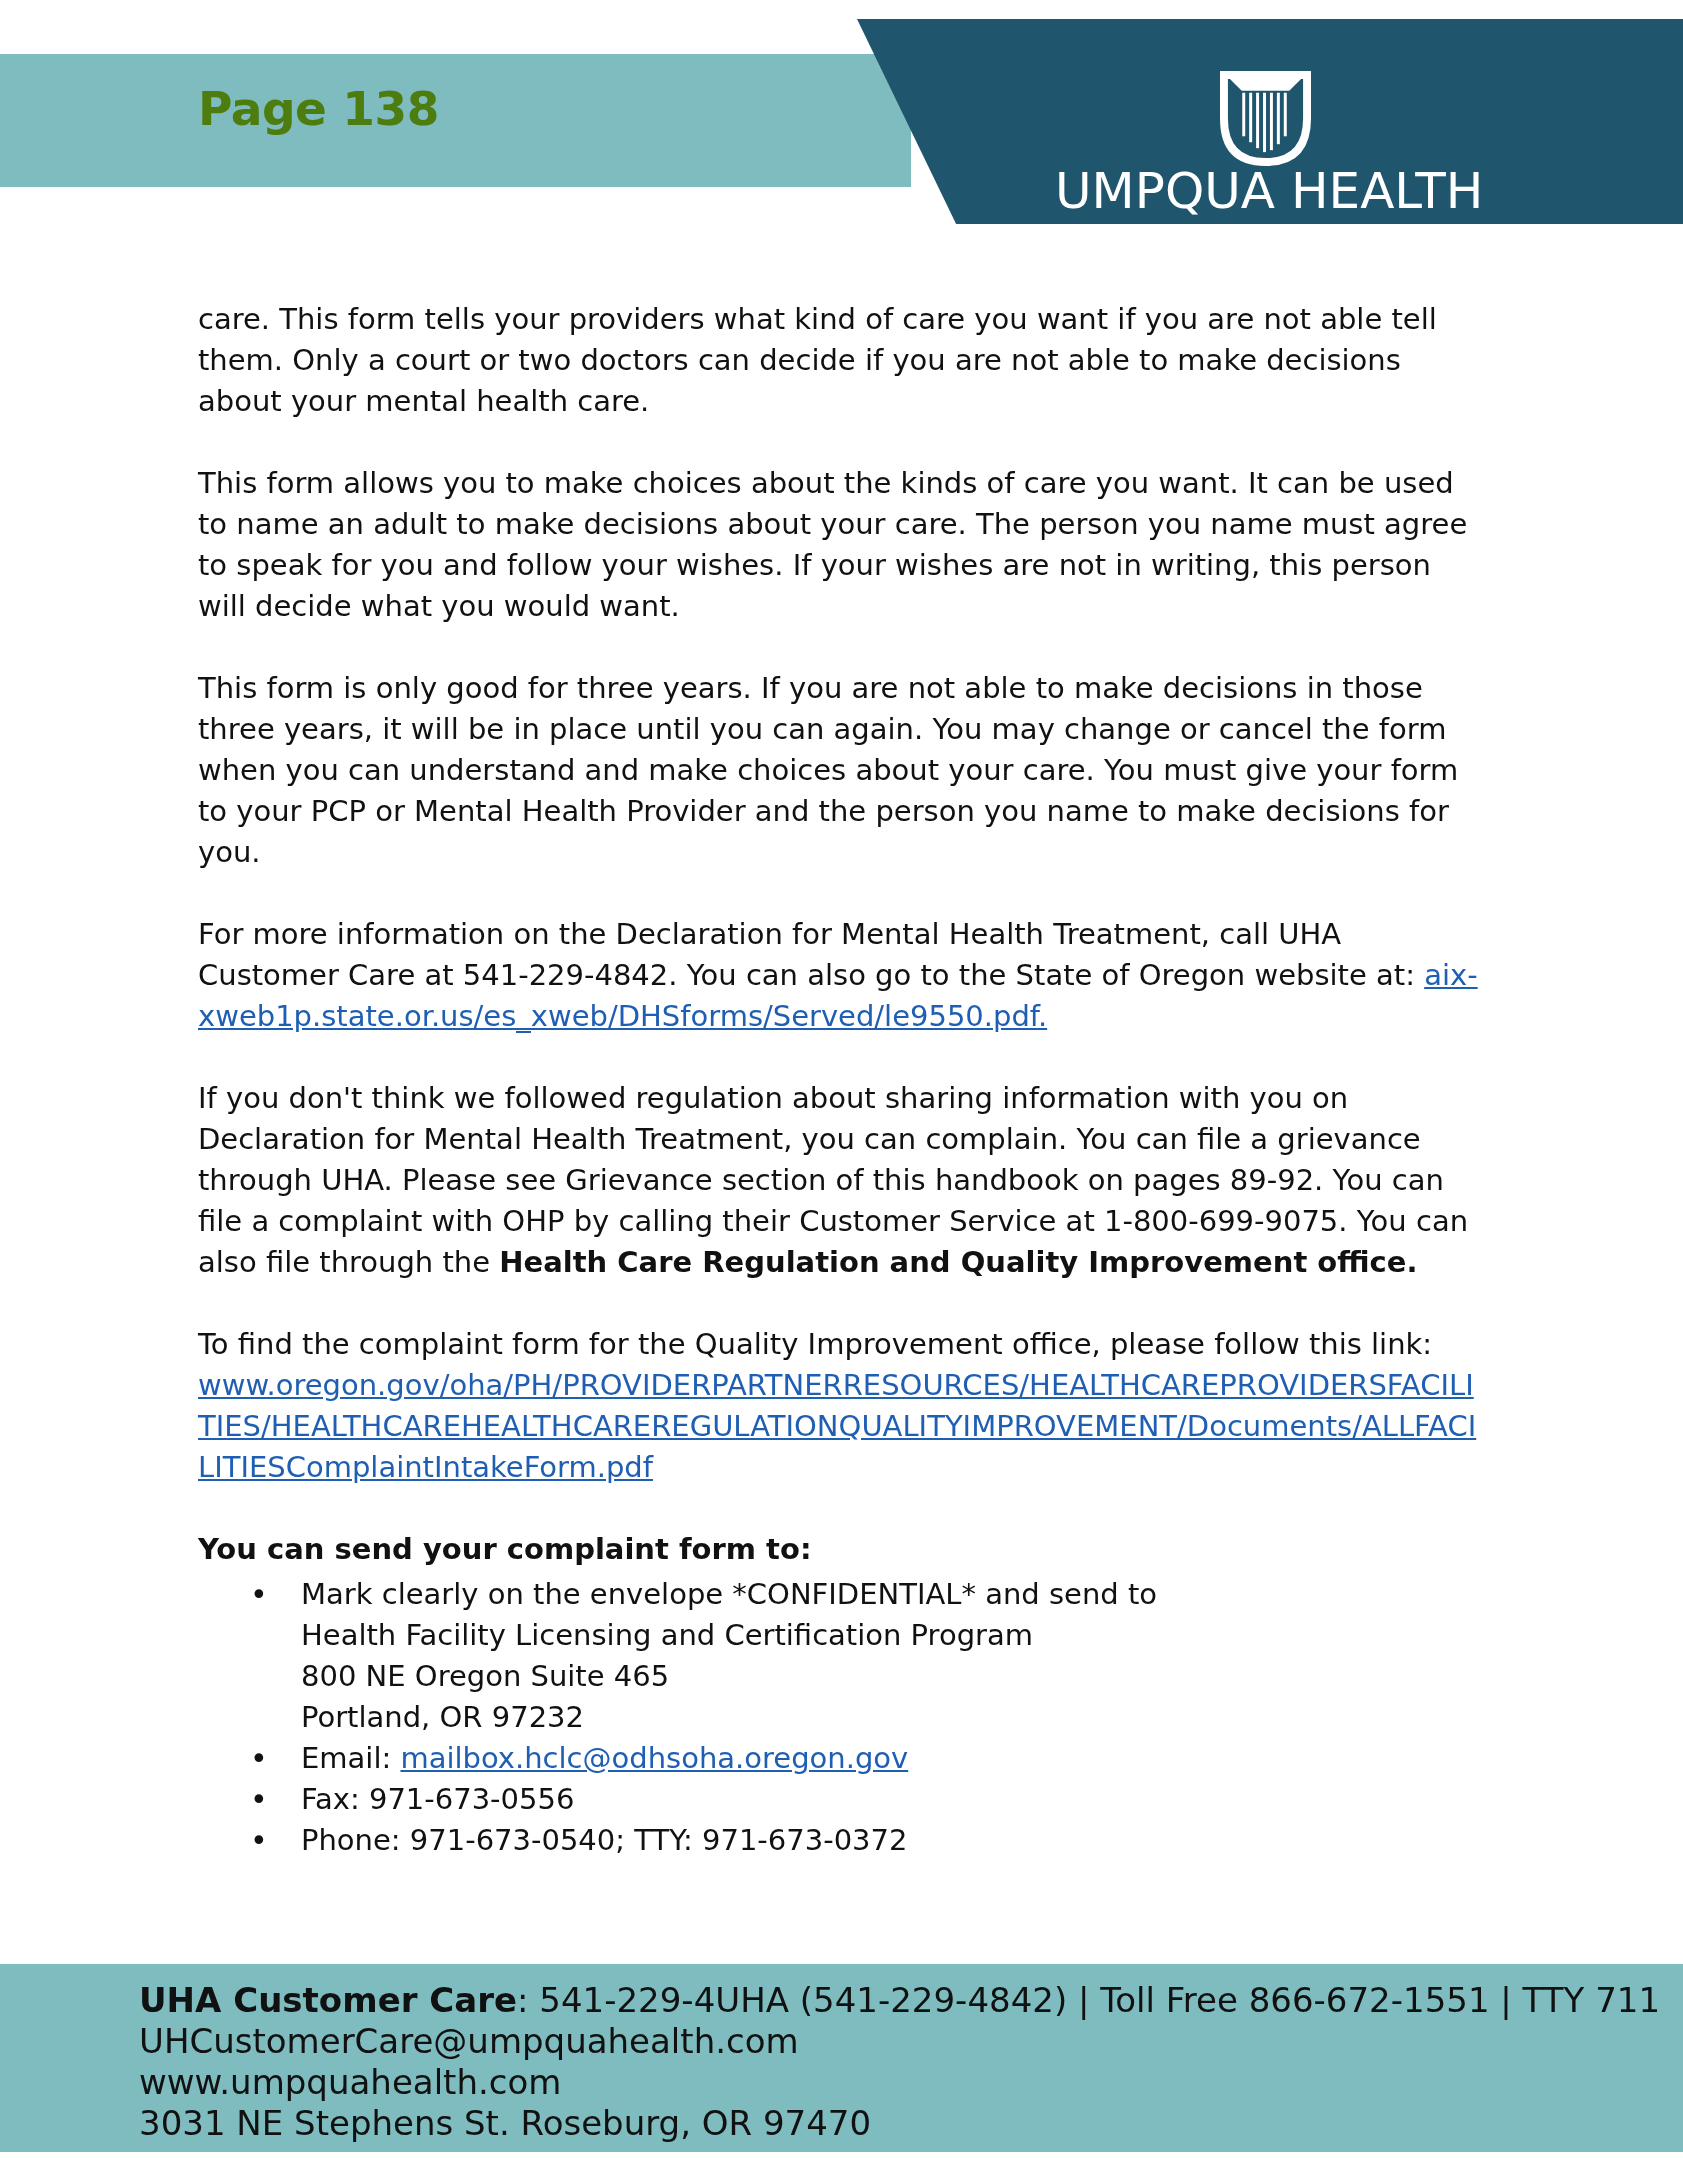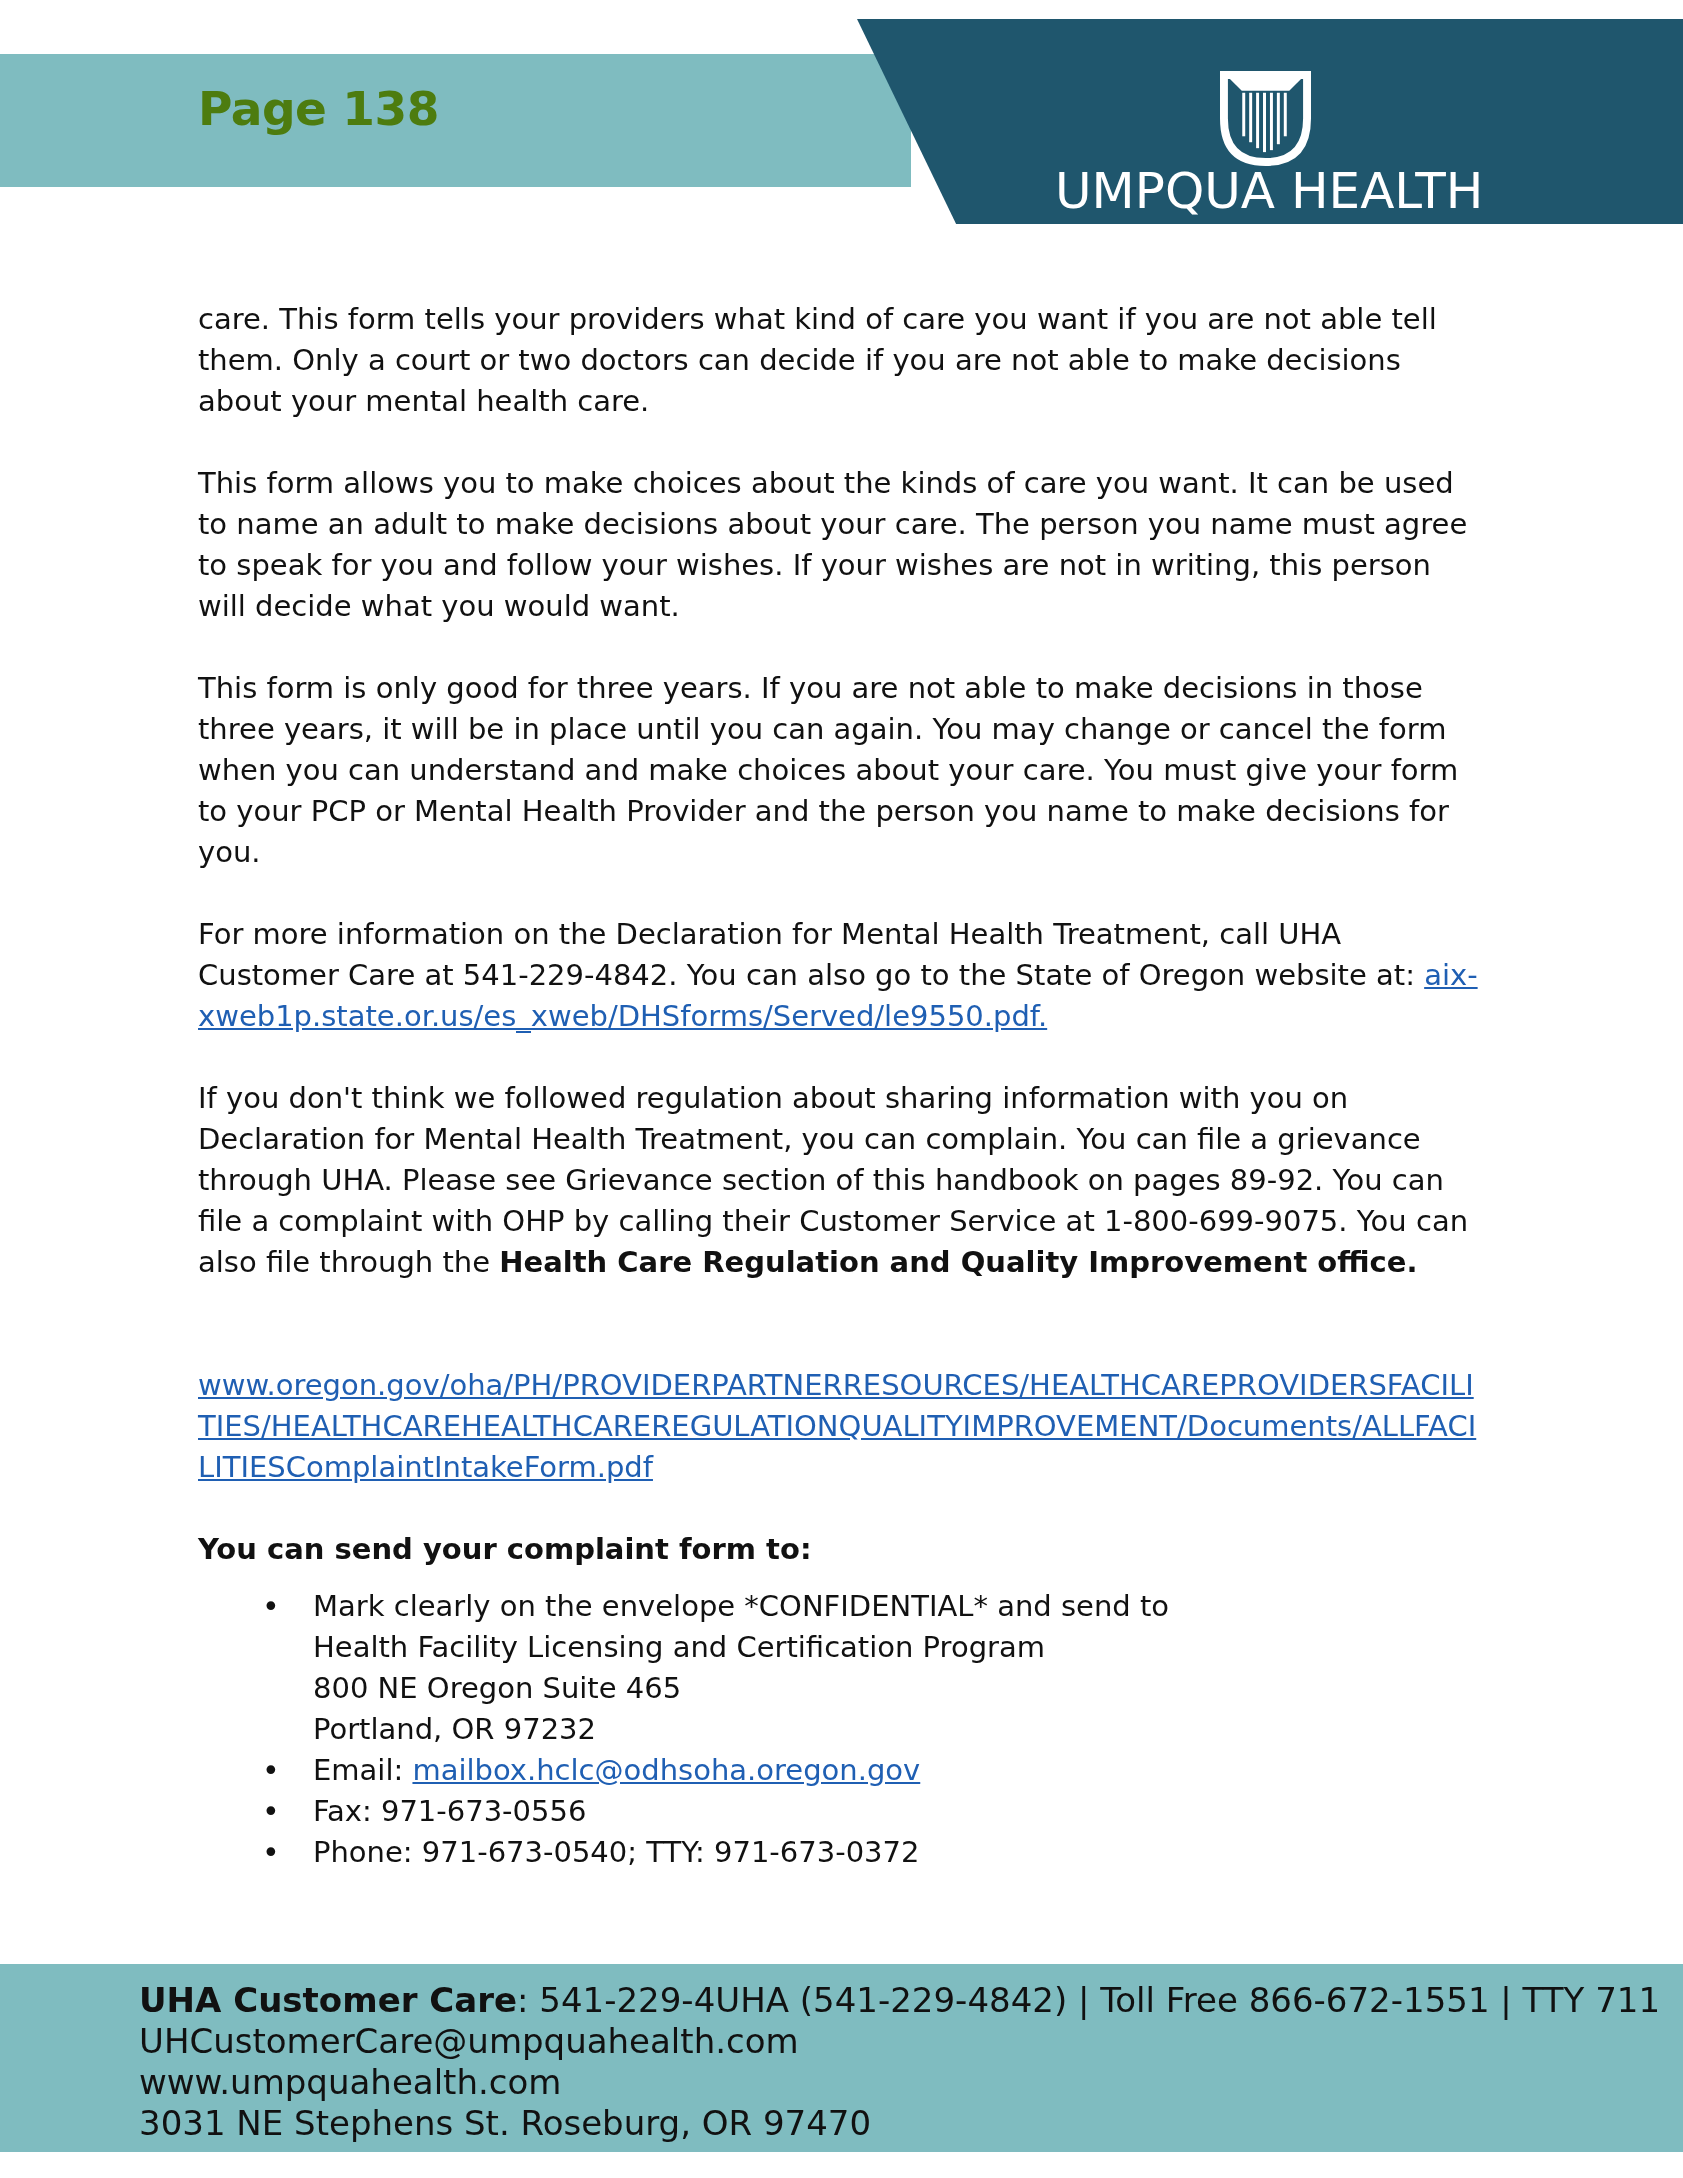--- a/index.html
+++ b/index.html
@@ -11,21 +11,21 @@
   .page-num { position:absolute; left:198px; top:81px; font-weight:bold; font-size:47px; color:#4d7c0f; letter-spacing:-0.5px; }
   .logo { position:absolute; left:1047px; top:69px; display:flex; align-items:center;flex-direction:column; }
   .logo-mark { width:91px; height:97px; }
   .logo-text { margin-left:8px; color:#ffffff; }
   .logo-main { font-size:50px; line-height:51px; font-weight:normal; letter-spacing:0px; }
   .logo-sub { font-size:25px; letter-spacing:11px; margin-top:14px; }
   .content { position:absolute; left:198px; top:299px; width:1297px; font-size:29px; line-height:41px; color:#111; }
   .content p { margin:0 8px 41px 0; }
   .link { color:#1f5fb3; text-decoration:underline; }
   .bold { font-weight:bold; }
-  ul.bullets { list-style:none; margin:16px; padding:0; }
+  ul.bullets { list-style:none; margin:4px; padding:0; }
   ul.bullets li { position:relative; padding-left:99px; }
   ul.bullets li::before { content:"\2022"; position:absolute; left:48px; top:0; font-size:30px; }
   .ftr { position:absolute; left:0; top:1964px; width:1683px; height:188px; background:#7fbcc0; }
   .ftr-text { position:absolute; left:139px; top:1980px; font-size:34px; line-height:41px; color:#111; }
 </style>
 </head>
 <body>
 
 <div class="hdr-band"></div>
 <div class="hdr-dark"></div>
@@ -50,21 +50,21 @@
     <div class="logo-sub">ALLIANCE</div>
   </div>
 </div>
 
 <div class="content">
   <p>care. This form tells your providers what kind of care you want if you are not able tell them. Only a court or two doctors can decide if you are not able to make decisions about your mental health care.</p>
   <p>This form allows you to make choices about the kinds of care you want. It can be used to name an adult to make decisions about your care. The person you name must agree to speak for you and follow your wishes. If your wishes are not in writing, this person will decide what you would want.</p>
   <p>This form is only good for three years. If you are not able to make decisions in those three years, it will be in place until you can again. You may change or cancel the form when you can understand and make choices about your care. You must give your form to your PCP or Mental Health Provider and the person you name to make decisions for you.</p>
   <p><span>For more information on the Declaration for Mental Health Treatment, call UHA Customer Care at 541-229-4842. You can also go to the State of Oregon website at: </span><a class="link">aix-xweb1p.state.or.us/es_xweb/DHSforms/Served/le9550.pdf.</a></p>
   <p><span>If you don't think we followed regulation about sharing information with you on Declaration for Mental Health Treatment, you can complain. You can file a grievance through UHA. Please see Grievance section of this handbook on pages 89-92. You can file a complaint with OHP by calling their Customer Service at 1-800-699-9075. You can also file through the </span><span class="bold">Health Care Regulation and Quality Improvement office.</span></p>
-  <p><br><a class="link" style="word-break:break-all;">www.oregon.gov/oha/PH/PROVIDERPARTNERRESOURCES/HEALTHCAREPROVIDERSFACILITIES/HEALTHCAREHEALTHCAREREGULATIONQUALITYIMPROVEMENT/Documents/ALLFACILITIESComplaintIntakeForm.pdf</a></p>
+  <p><span>To find the complaint form for the Quality Improvement office, please follow this link:</span><br><a class="link" style="word-break:break-all;">www.oregon.gov/oha/PH/PROVIDERPARTNERRESOURCES/HEALTHCAREPROVIDERSFACILITIES/HEALTHCAREHEALTHCAREREGULATIONQUALITYIMPROVEMENT/Documents/ALLFACILITIESComplaintIntakeForm.pdf</a></p>
   <div class="bold">You can send your complaint form to:</div>
   <ul class="bullets">
     <li>
       <span>Mark clearly on the envelope *CONFIDENTIAL* and send to</span><br>
       <span>Health Facility Licensing and Certification Program</span><br>
       <span>800 NE Oregon Suite 465</span><br>
       <span>Portland, OR 97232</span>
     </li>
     <li><span>Email: </span><a class="link">mailbox.hclc@odhsoha.oregon.gov</a></li>
     <li>Fax: 971-673-0556</li>

